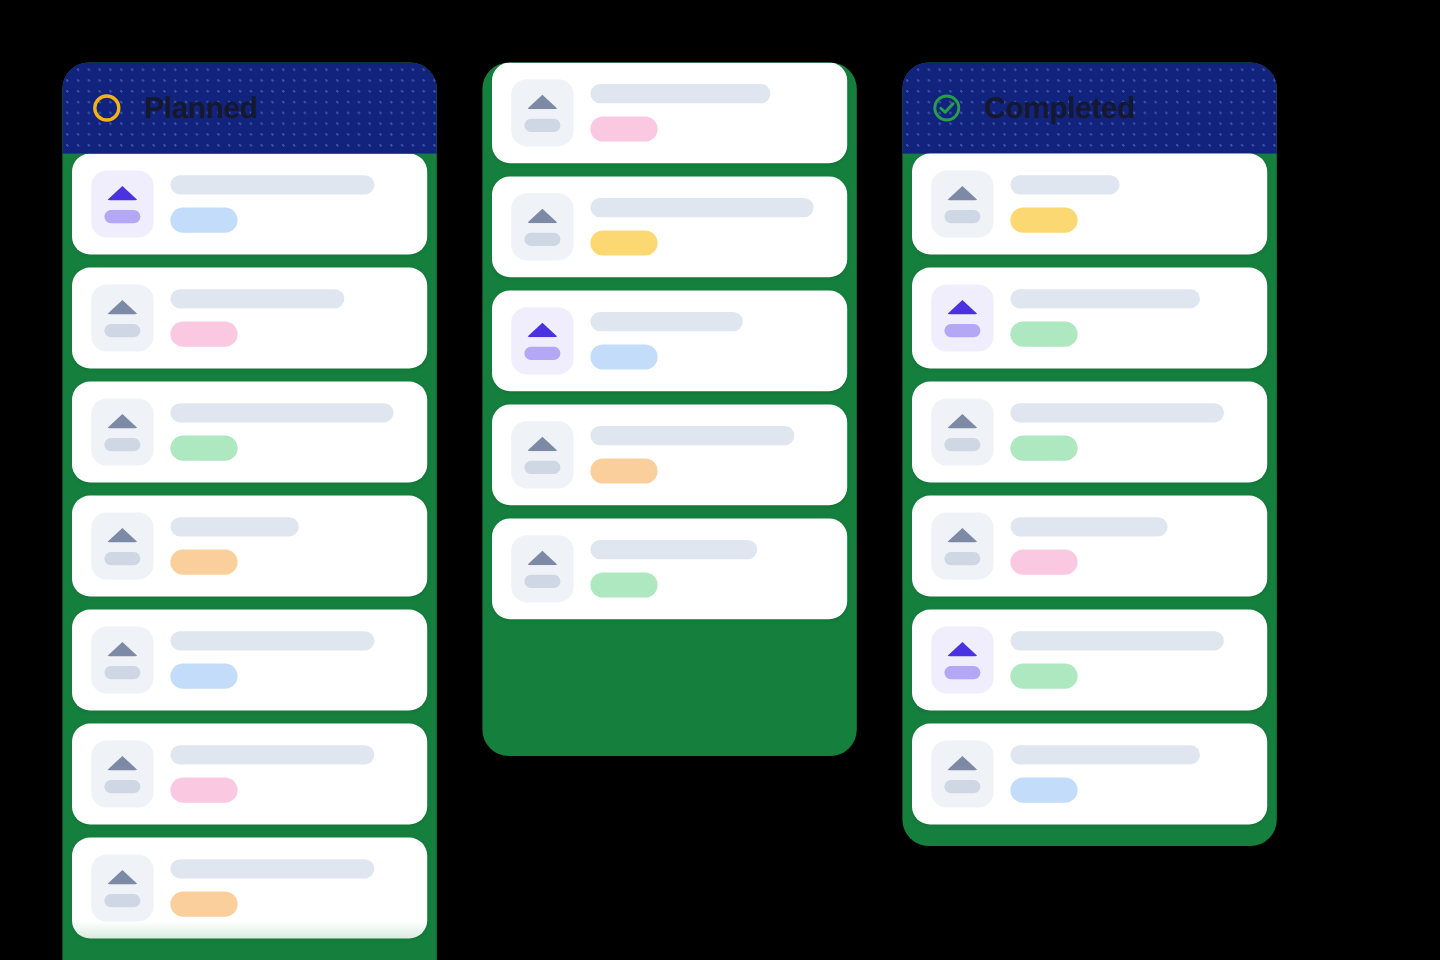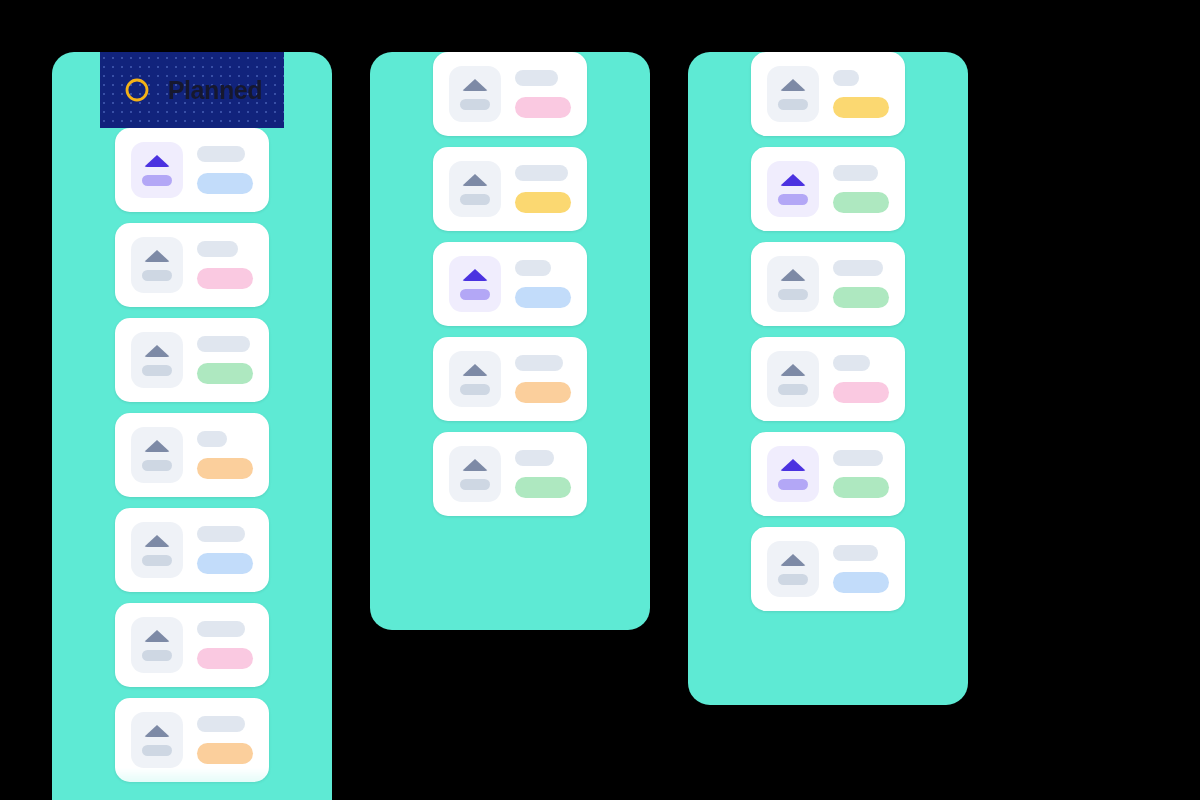--- a/index.html
+++ b/index.html
@@ -23,28 +23,27 @@
     height: 800px;
     display: flex;
     gap: 38px;
     padding-left: 52px;
     padding-top: 52px;
   }
 
   
   .column {
     position: relative;
-    width: 280px;
-    background: #5eead4;
+    width: 312px;
+    background: #15803d;
     border-radius: 22px;
     overflow: hidden;
     align-self: flex-start;
     display: flex;
     flex-direction: column;
-    align-items: center;
   }
 
   .column--planned   { height: 748px; border-bottom-left-radius: 0; border-bottom-right-radius: 0; }
   .column--progress  { height: 578px; }
   .column--completed { height: 653px; }
 
   
   .col-header {
     position: relative;
     height: 76px;
@@ -294,20 +293,29 @@
             <span class="thumb__bar"></span>
           </div>
           <div class="card__body">
             <div class="card__title-bar" style="width: 70%; background: rgb(224, 230, 239);"></div>
             <div class="card__tag" style="width: 56px; background: rgb(174, 232, 192);"></div>
           </div>
         </div>
       </div>
     </div>
     <div class="column column--completed">
+      <div class="col-header">
+        <span class="col-header__icon">
+          <svg width="28" height="28" viewBox="0 0 28 28">
+            <circle cx="14" cy="14" r="10" fill="none" stroke="#24A148" stroke-width="2.4"></circle>
+            <path d="M9 14.2 L12.6 17.6 L19.2 10.4" fill="none" stroke="#24A148" stroke-width="2.4" stroke-linecap="round" stroke-linejoin="round"></path>
+          </svg>
+        </span>
+        <span class="col-header__title">Completed</span>
+      </div>
       <div class="card-list">
         <div class="card">
           <div class="card__thumb">
             <span class="thumb__tri"></span>
             <span class="thumb__bar"></span>
           </div>
           <div class="card__body">
             <div class="card__title-bar" style="width: 46%; background: rgb(224, 230, 239);"></div>
             <div class="card__tag" style="width: 56px; background: rgb(251, 216, 113);"></div>
           </div>

